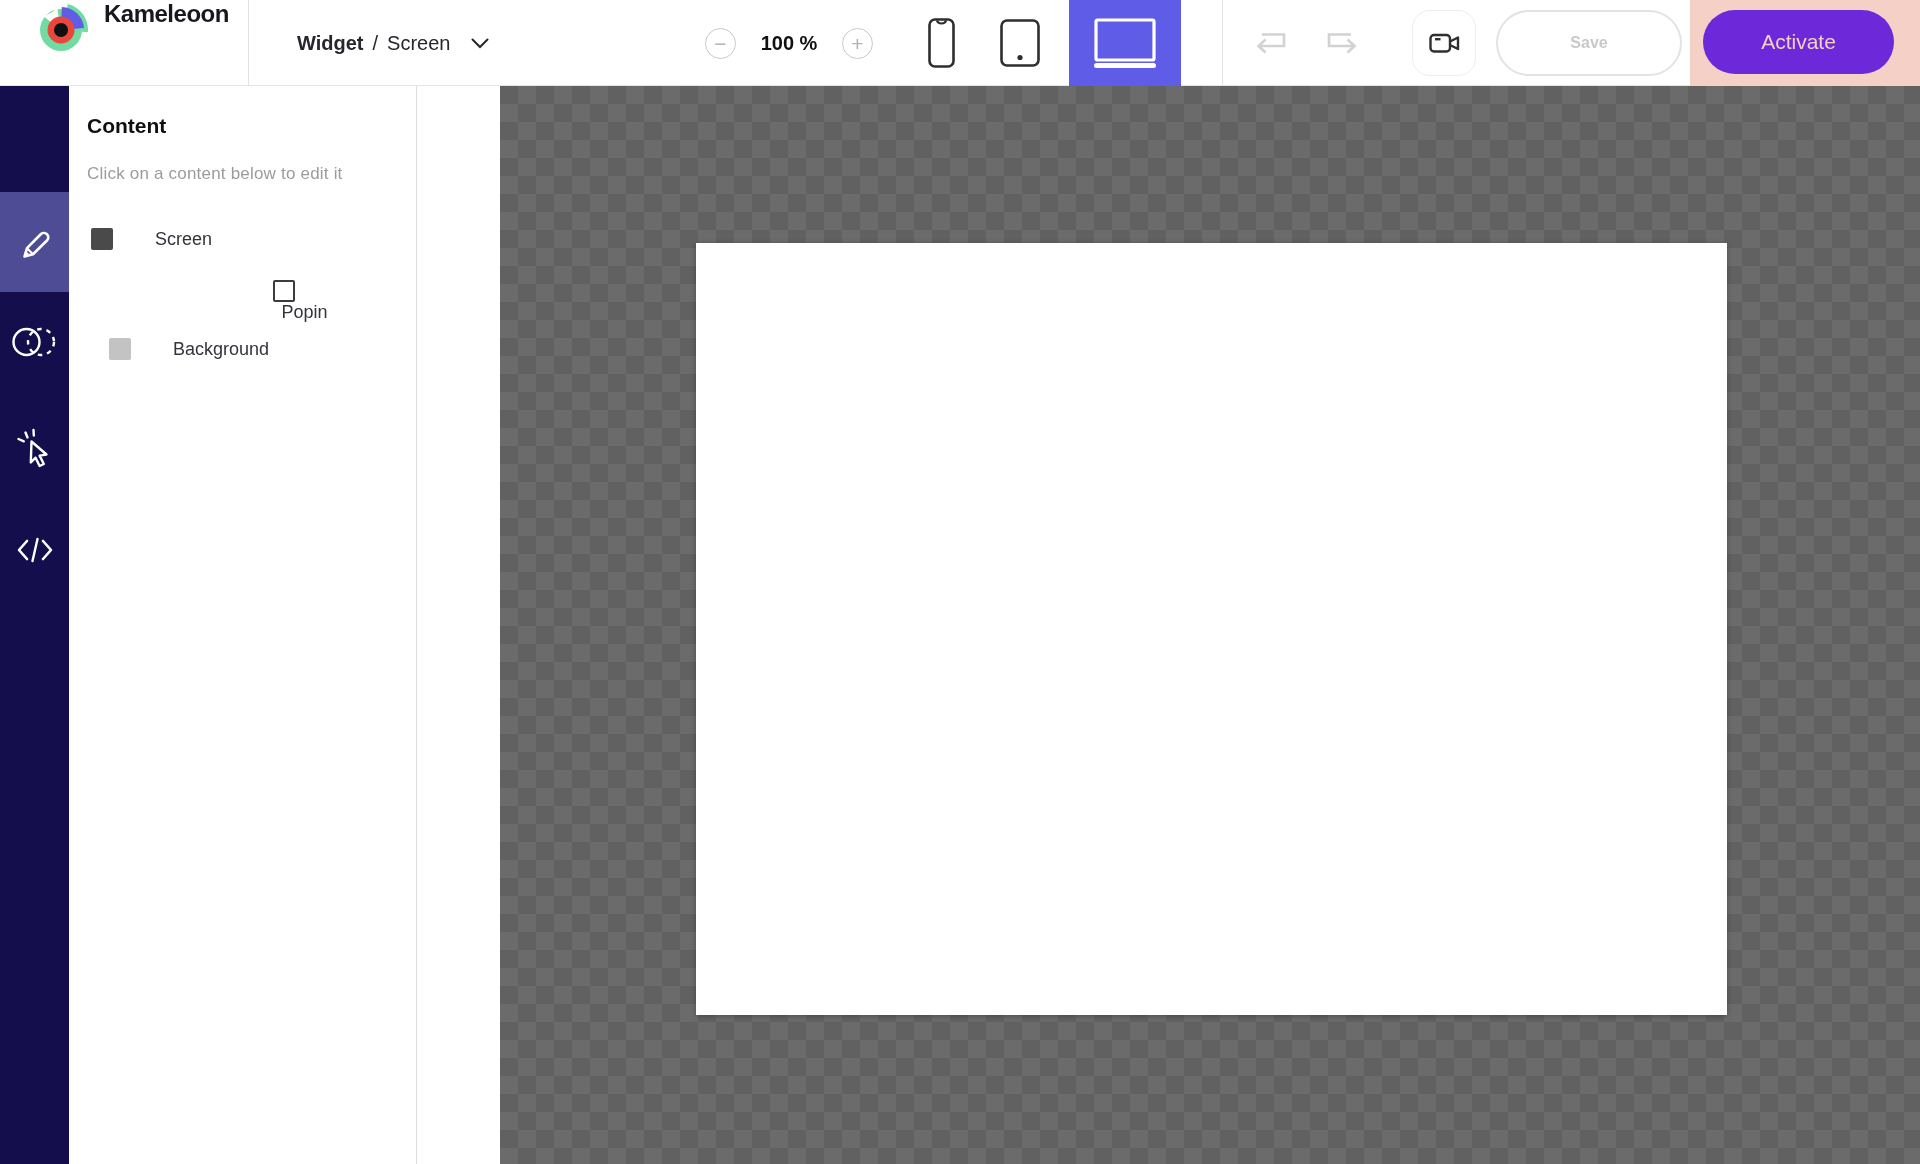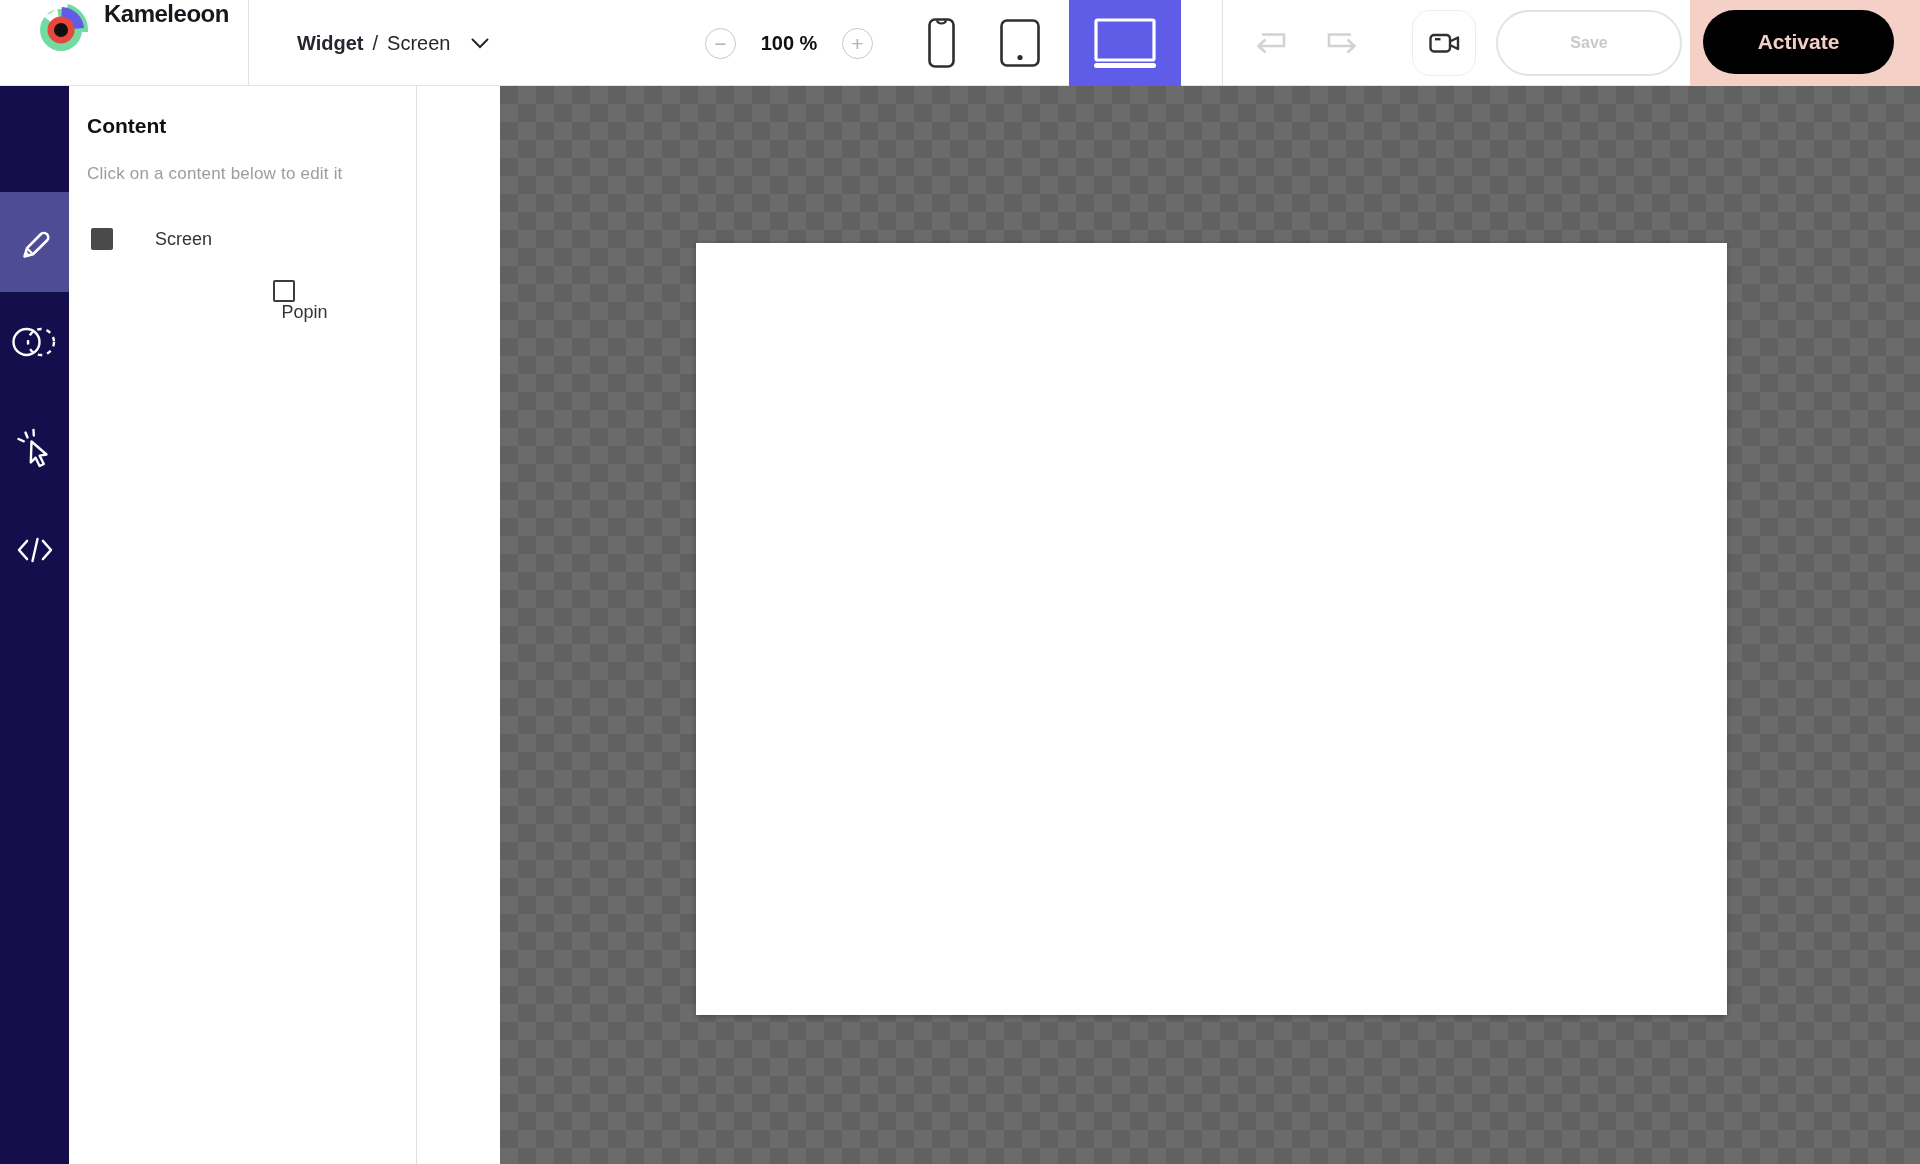--- a/index.html
+++ b/index.html
@@ -40,22 +40,22 @@
   .recbtn { position:absolute; left:1412px; top:10px; width:64px; height:66px;
             border:1px solid #ededee; border-radius:18px; background:#fff;
             display:flex; align-items:center; justify-content:center; cursor:pointer; }
   .savebtn { position:absolute; left:1496px; top:10px; width:186px; height:66px;
              border:2px solid #e3e3e3; border-radius:33px; background:#fff;
              color:#c9c9c9; font-size:16px; font-weight:700; cursor:pointer;
              font-family:"Liberation Sans",sans-serif; }
   .activate-zone { position:absolute; left:1690px; top:0; width:230px; height:86px;
                    background:#f4d0c6; }
   .activatebtn { position:absolute; left:13px; top:10px; width:191px; height:64px;
-                 border:none; border-radius:32px; background:#000000; color:#f3cfc5;
-                 font-size:21px; font-weight:700; cursor:pointer;
+                 border:none; border-radius:32px; background:#6d28d9; color:#f3cfc5;
+                 font-size:21px; font-weight:400; cursor:pointer;
                  font-family:"Liberation Sans",sans-serif; }
 
   
   .sidebar { position:absolute; left:0; top:86px; width:69px; height:1078px;
              background:#140f4c; z-index:4; }
   .side-item { position:absolute; left:0; width:69px; height:56px; display:flex;
                align-items:center; justify-content:center; cursor:pointer; }
   .side-item.i-plus { top:109px; }
   .side-item.i-edit { top:20px; height:100px; background:#4f4c96; top:106px; }
   .side-item.i-circles { top:228px; }
@@ -245,19 +245,23 @@
     <p class="panel-subtitle">Click on a content below to edit it</p>
 
     <div class="crow r0">
       <span class="swatch dark"></span>
       <span class="lbl">Screen</span>
     </div>
     <div class="crow r1">
       <span class="swatch outline"></span>
       <span class="lbl">Popin</span>
     </div>
+    <div class="crow r2">
+      <span class="swatch light"></span>
+      <span class="lbl">Background</span>
+    </div>
   </aside>
 
   <main class="canvas">
     <div class="artboard"></div>
   </main>
 
 </div>
 
 </body></html>

